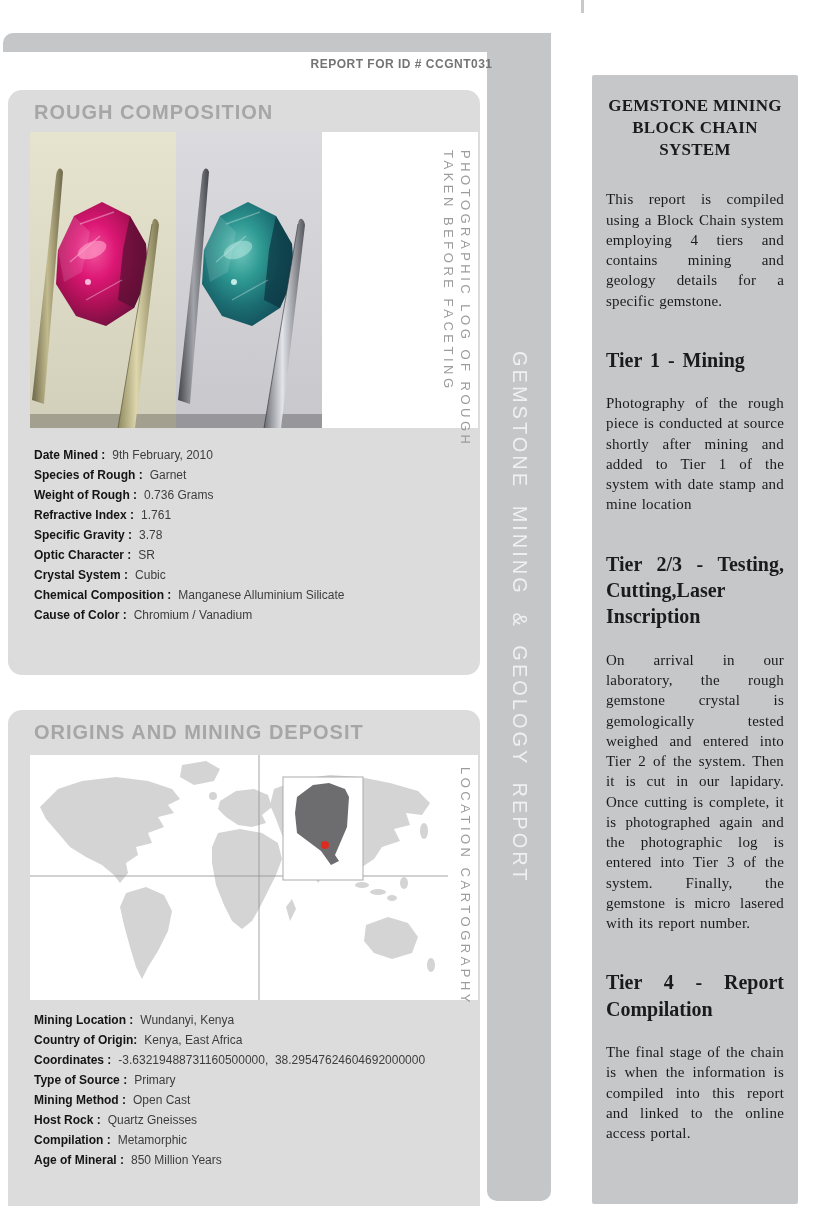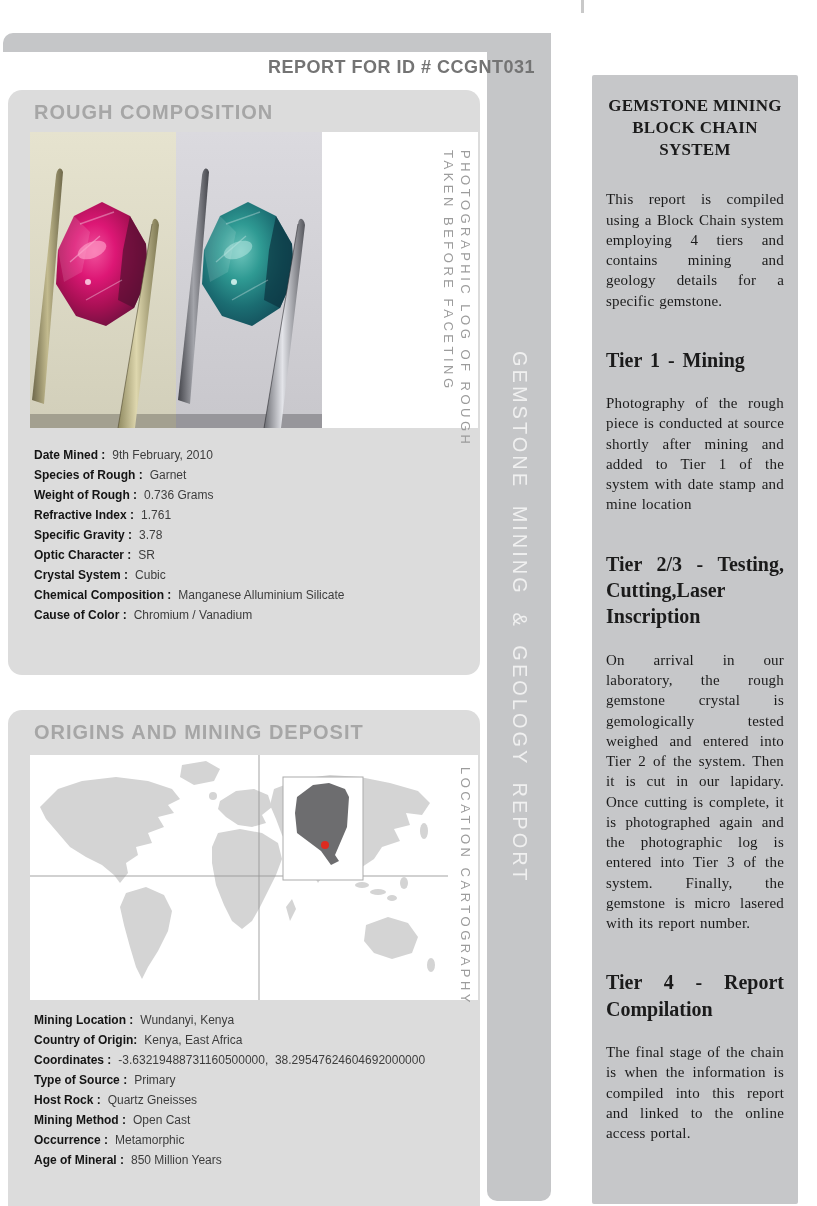--- a/index.html
+++ b/index.html
@@ -13,21 +13,21 @@
   
   .top-band{left:3px;top:33px;width:548px;height:19px;background:#c5c6c8;border-radius:10px 10px 0 0;}
   .v-bar{left:487px;top:33px;width:64px;height:1168px;background:#c5c6c8;border-radius:0 0 10px 10px;
          display:flex;align-items:center;justify-content:center;}
   .v-bar .banner{
     writing-mode:vertical-rl;font-size:20px;color:#f0f0f0;letter-spacing:3px;word-spacing:8px;
     font-weight:normal;white-space:nowrap;
   }
   
   .report-title{left:0;top:57px;width:487px;text-align:center;padding-left:158px;box-sizing:content-box;
-    font-size:18px;font-weight:bold;color:#747474;letter-spacing:.5px;}
+    font-size:12px;font-weight:bold;color:#747474;letter-spacing:.5px;}
   
   .panel{background:#dcdcdc;border-radius:14px;}
   .panel1{left:8px;top:90px;width:472px;height:585px;}
   .panel2{left:8px;top:710px;width:472px;height:584px;}
   .sec-head{position:absolute;left:26px;top:11px;font-size:20px;font-weight:bold;color:#a6a6a6;letter-spacing:1px;}
   
   .media1{position:absolute;left:22px;top:42px;width:448px;height:296px;background:#ffffff;}
   .media2{position:absolute;left:22px;top:45px;width:448px;height:245px;background:#ffffff;}
   .photos{position:absolute;left:0;top:0;width:292px;height:296px;display:flex;}
   .vcap{
@@ -210,23 +210,23 @@
     <div class="vcap vcap2">
       <div>LOCATION CARTOGRAPHY</div>
     </div>
   </div>
 
   <div class="fields fields2">
     <div class="frow"><span class="flabel">Mining Location :</span><span class="fvalue">Wundanyi, Kenya</span></div>
     <div class="frow"><span class="flabel">Country of Origin:</span><span class="fvalue">Kenya, East Africa</span></div>
     <div class="frow"><span class="flabel">Coordinates :</span><span class="fvalue">-3.63219488731160500000,  38.29547624604692000000</span></div>
     <div class="frow"><span class="flabel">Type of Source :</span><span class="fvalue">Primary</span></div>
+    <div class="frow"><span class="flabel">Mining Method :</span><span class="fvalue">Open Cast</span></div>
     <div class="frow"><span class="flabel">Host Rock :</span><span class="fvalue">Quartz Gneisses</span></div>
-    <div class="frow"><span class="flabel">Mining Method :</span><span class="fvalue">Open Cast</span></div>
-    <div class="frow"><span class="flabel">Occurrence :</span><span class="fvalue">Metamorphic</span></div>
+    <div class="frow"><span class="flabel">Compilation :</span><span class="fvalue">Metamorphic</span></div>
     <div class="frow"><span class="flabel">Age of Mineral :</span><span class="fvalue">850 Million Years</span></div>
   </div>
 </div>
 
 <div class="abs sidebar">
   <div class="side-title">GEMSTONE MINING BLOCK CHAIN SYSTEM</div>
   <p class="side-p">This report is compiled using a Block Chain system employing 4 tiers and contains mining and geology details for a specific gemstone.</p>
 
   <div class="side-h">Tier 1 - Mining</div>
   <p class="side-p">Photography of the rough piece is conducted at source shortly after mining and added to Tier 1 of the system with date stamp and mine location</p>

